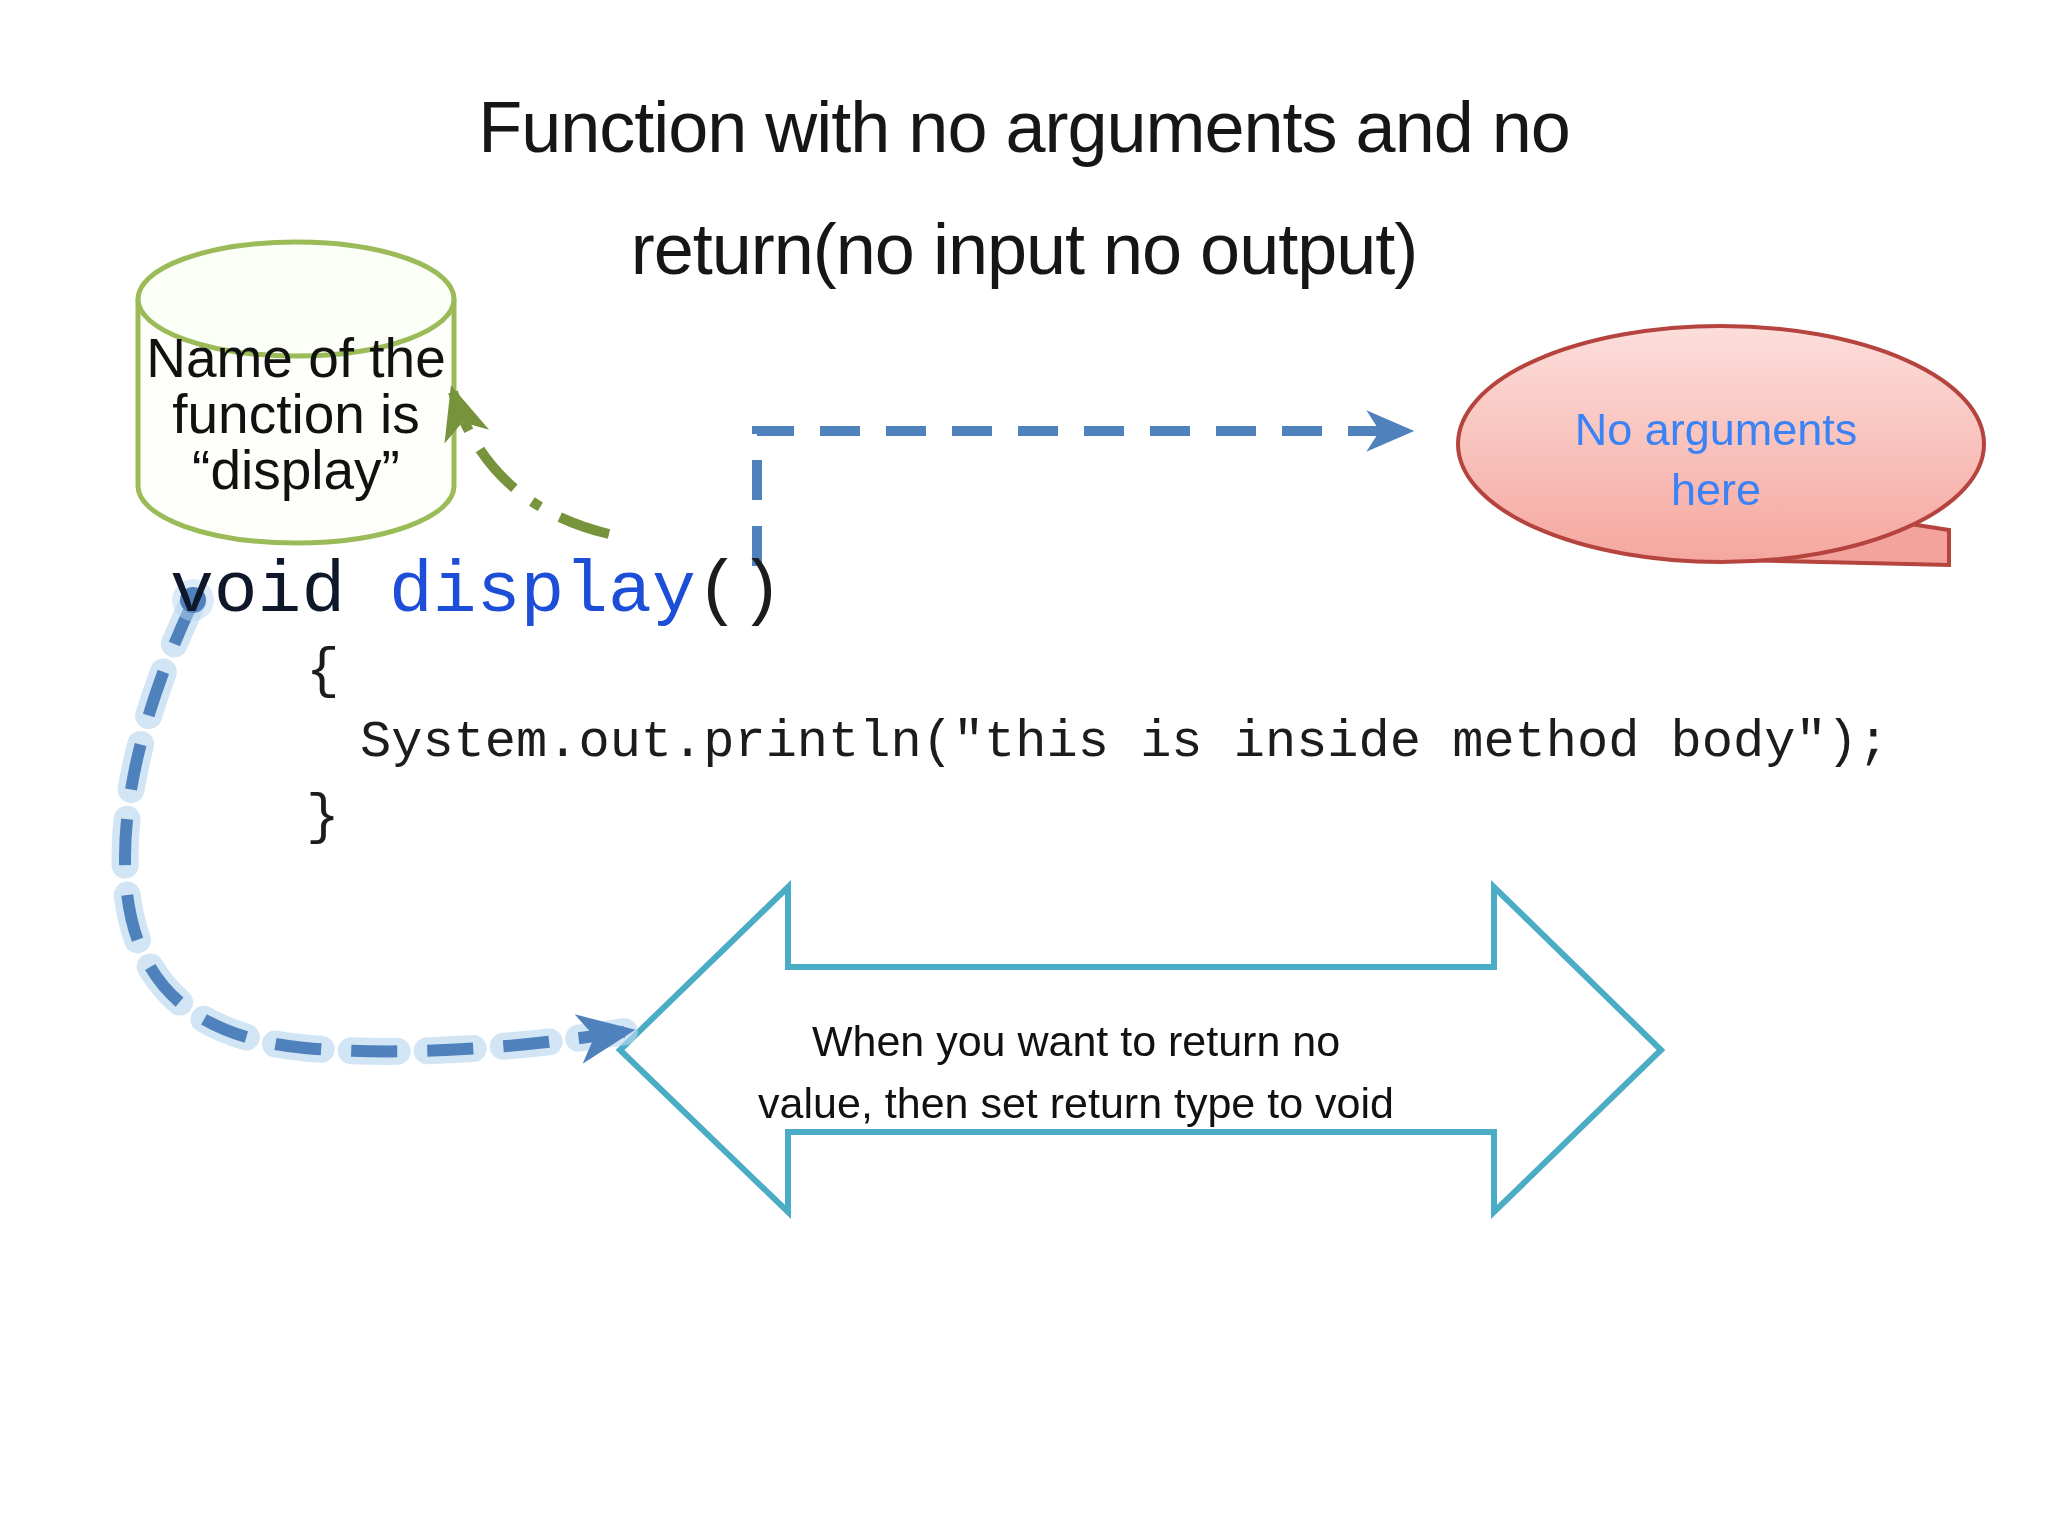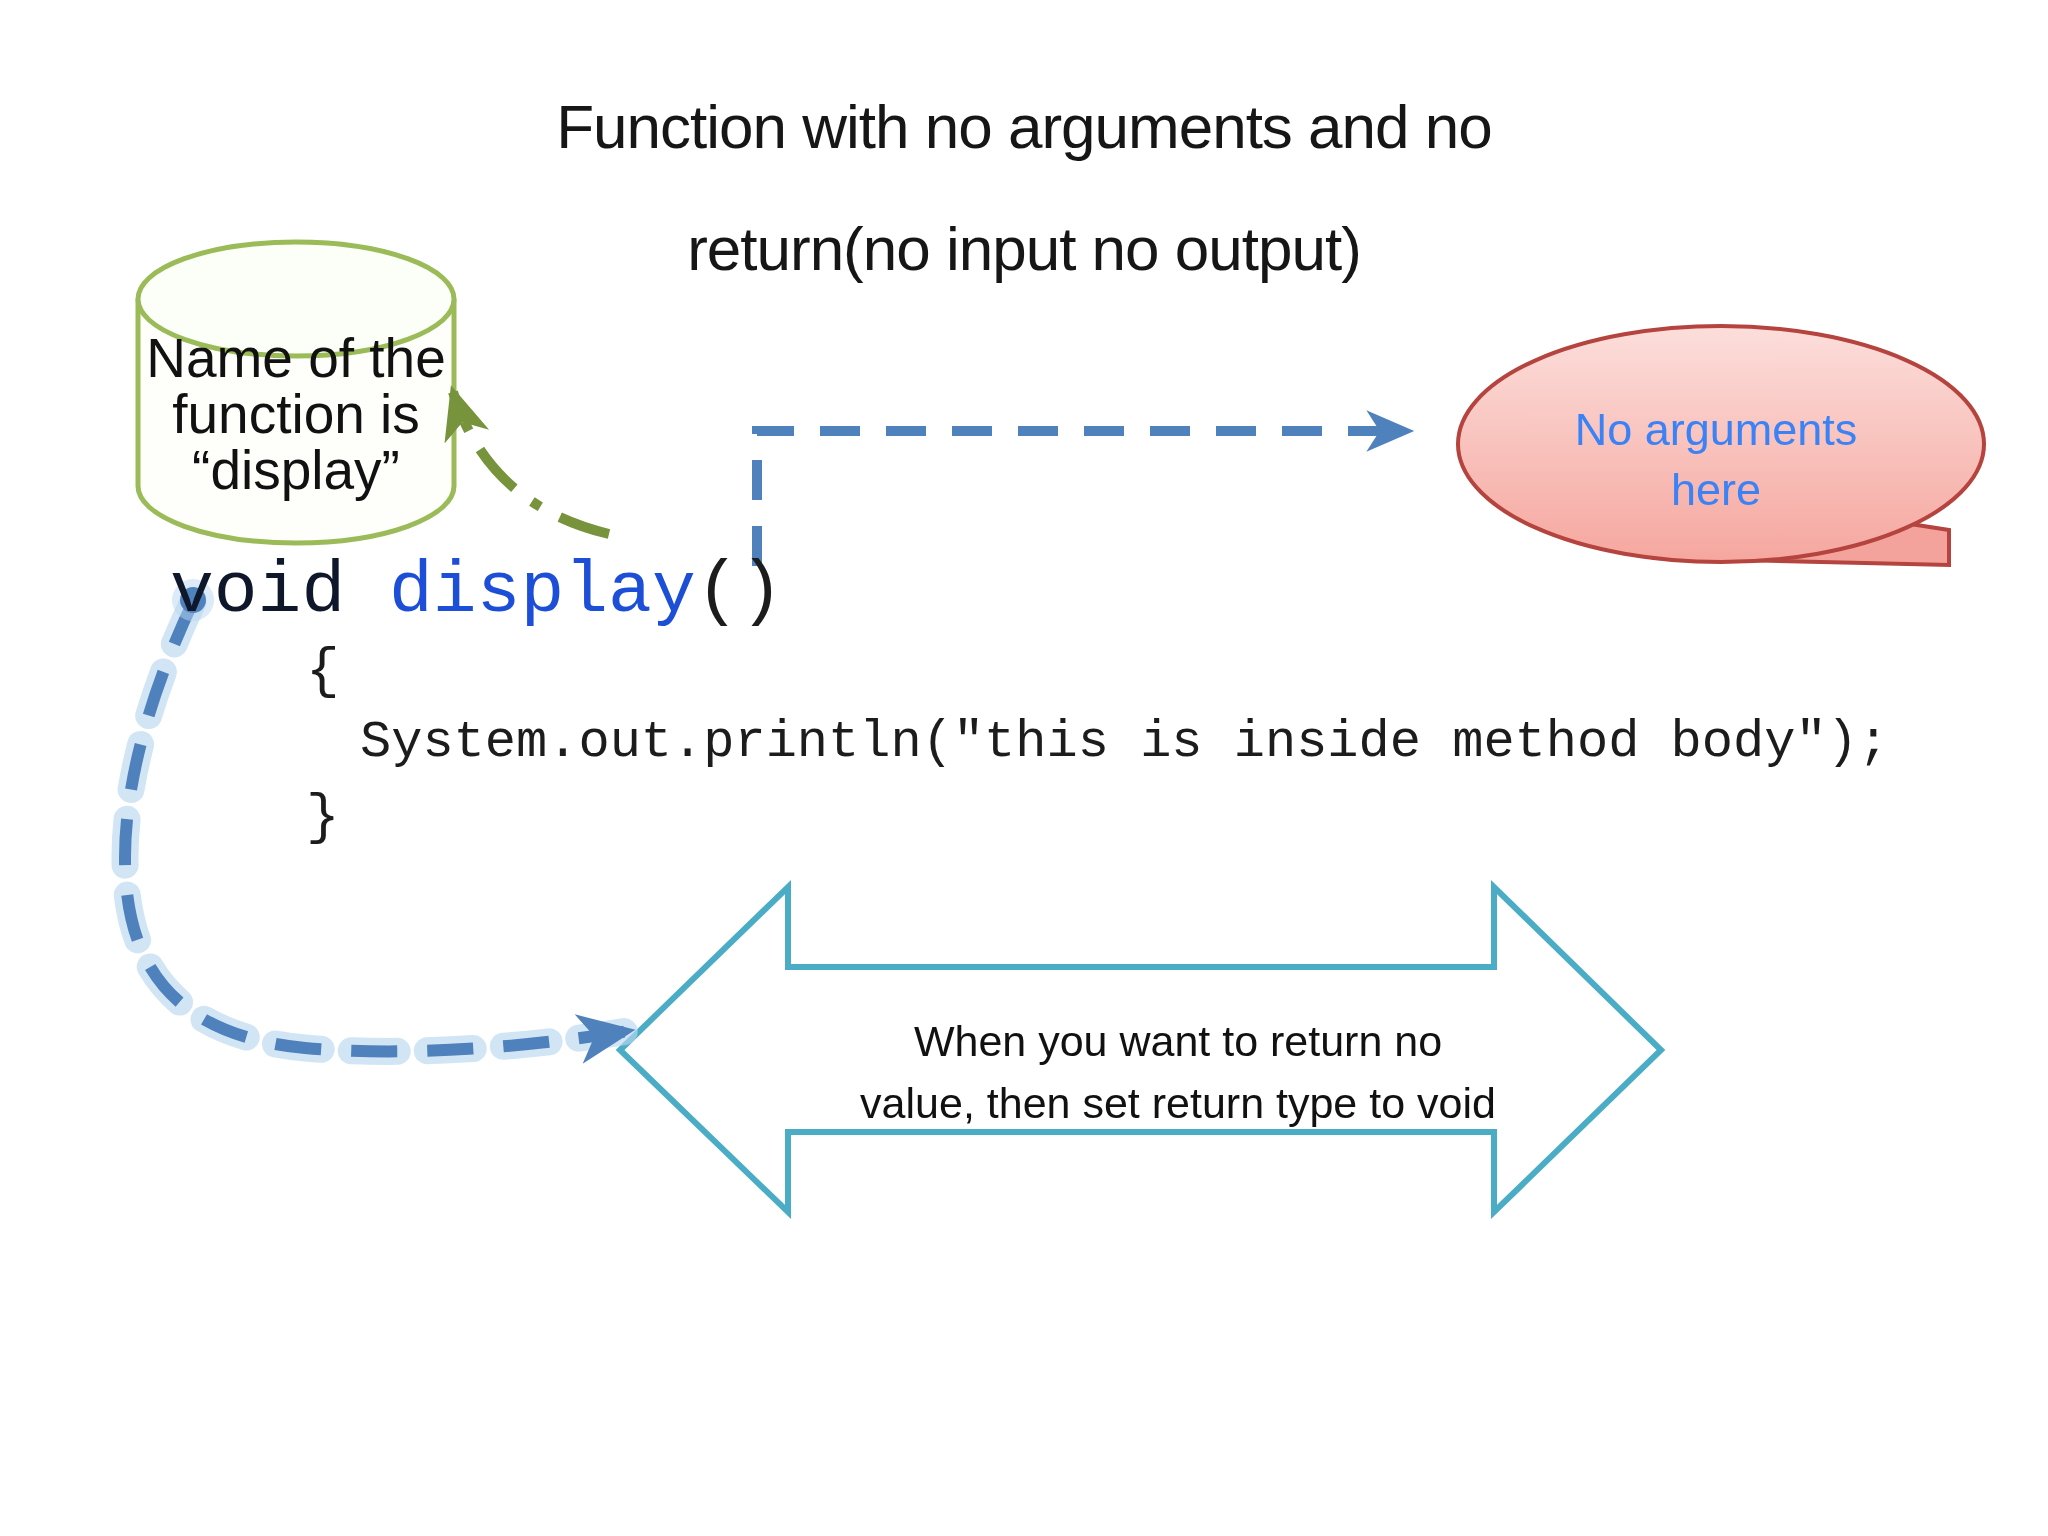--- a/index.html
+++ b/index.html
@@ -8,21 +8,21 @@
     width:2048px;height:1536px;
     background:#ffffff;
     overflow:hidden;
     font-family:"Liberation Sans",sans-serif;
     color:#151515;
   }
   .shape-layer{position:absolute;left:0;top:0;width:2048px;height:1536px;}
   .title{
     position:absolute;left:0;right:0;top:66px;
     text-align:center;
-    font-size:62px;line-height:122px;
+    font-size:72px;line-height:122px;
     letter-spacing:-1px;
     color:#161616;
     font-weight:500;
   }
   .cyl-label{
     position:absolute;left:296px;top:330px;
     transform:translateX(-50%);
     text-align:center;
     font-size:55px;line-height:56px;
     color:#111;
@@ -41,21 +41,21 @@
     color:#1c1c1c;
   }
   .code-sig{left:170px;top:552px;font-size:73px;line-height:80px;}
   .code-open{left:306px;top:640px;font-size:56px;line-height:62px;}
   .code-body{left:360px;top:713px;font-size:52px;line-height:60px;}
   .code-close{left:306px;top:786px;font-size:56px;line-height:62px;}
   .kw{color:#0f172a;}
   .fn{color:#1d4ed8;}
   .pn{color:#1c1c1c;}
   .arrow-label{
-    position:absolute;left:1178px;top:1010px;
+    position:absolute;left:1076px;top:1010px;
     transform:translateX(-50%);
     text-align:center;
     font-size:43px;line-height:62px;
     color:#111;
     width:900px;
   }
 </style>
 </head>
 <body>
 

